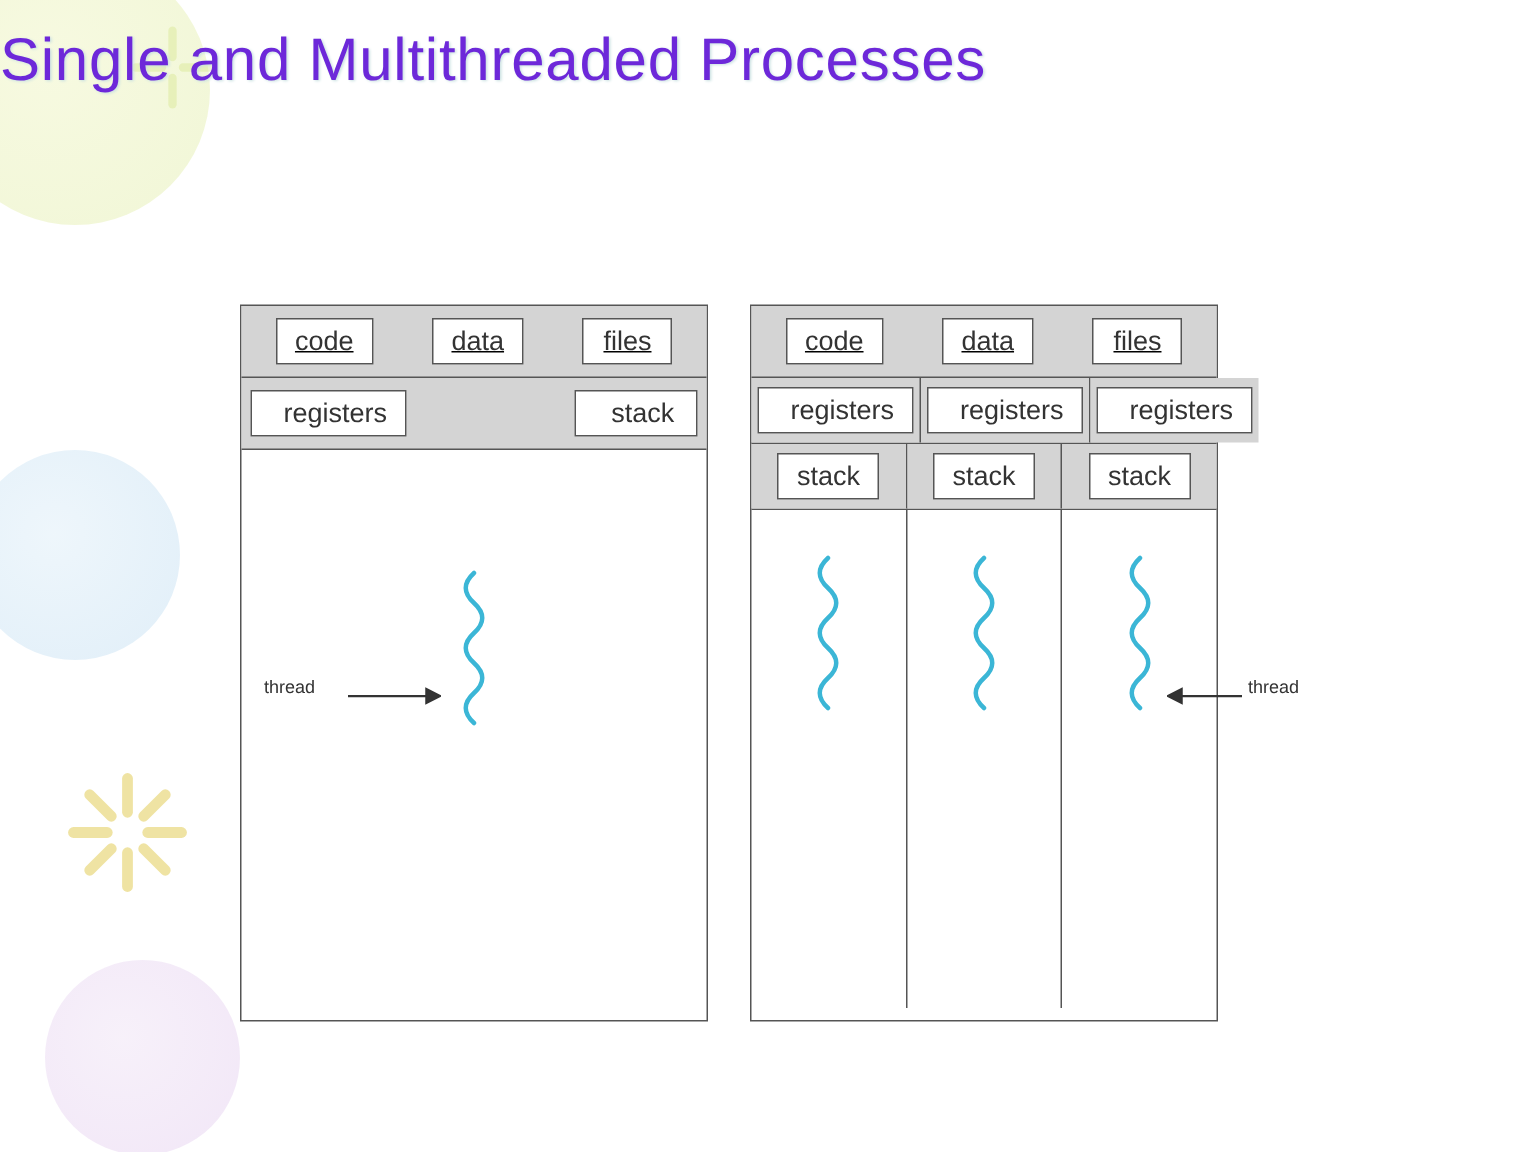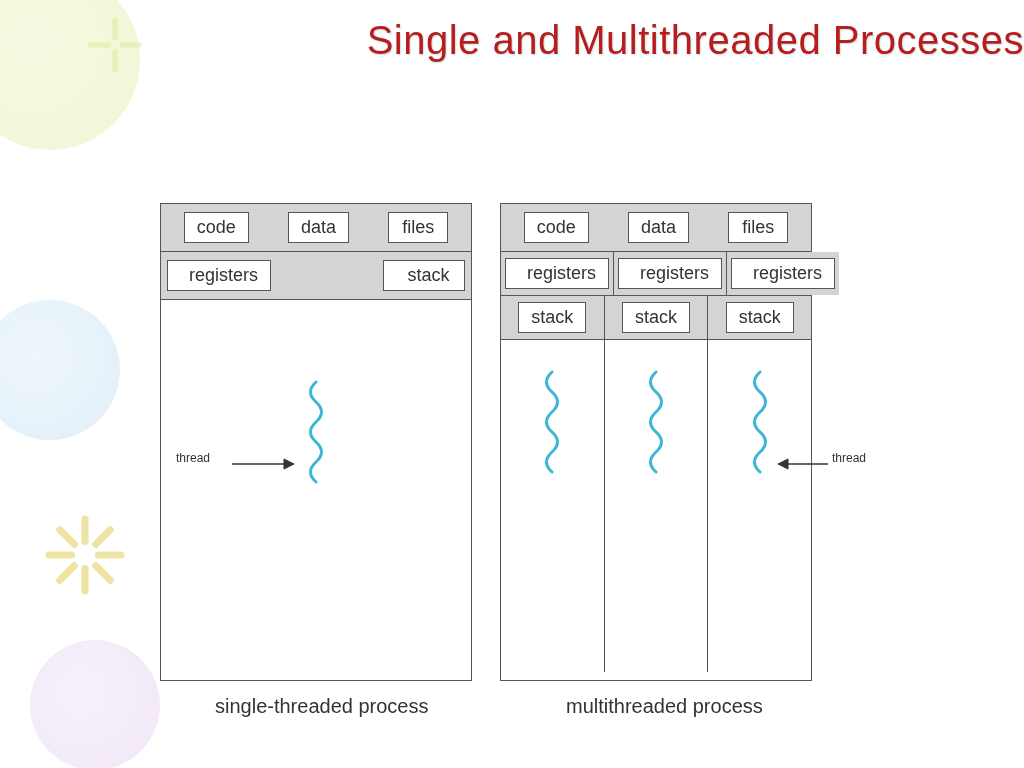--- a/index.html
+++ b/index.html
@@ -15,24 +15,24 @@
   .bg-blob { position: absolute; border-radius: 50%; opacity: 0.35; z-index: 0; }
   .blob1 { width: 180px; height: 180px; left: -40px; top: -30px; background: radial-gradient(circle at 40% 40%, #e8f0a8, #d6e68a); }
   .blob2 { width: 140px; height: 140px; left: -20px; top: 300px; background: radial-gradient(circle at 40% 40%, #cfe6f5, #a8d0ec); }
   .blob3 { width: 130px; height: 130px; left: 30px; top: 640px; background: radial-gradient(circle at 40% 40%, #e8d6f0, #d8b8e8); }
   .rays { position: absolute; left: 40px; top: 510px; width: 90px; height: 90px; opacity: 0.5; }
   .rays2 { position: absolute; left: 80px; top: 10px; width: 70px; height: 70px; opacity: 0.4; }
 
   h1.title {
     position: relative;
     z-index: 2;
-    text-align: right;
+    text-align: left;
     font-size: 40px;
     font-weight: normal;
-    color: #b91c1c;
+    color: #6d28d9;
     text-shadow: 1px 1px 2px #c8e0e0;
     padding-top: 18px;
     letter-spacing: 0.5px;
   }
 
   .canvas {
     position: relative;
     z-index: 2;
     width: 1024px;
     height: 700px;
@@ -48,20 +48,21 @@
   
   .multi  { left: 500px; top: 140px; width: 312px; height: 478px; }
 
   .shared-row {
     background: #d4d4d4;
     border-bottom: 1px solid #555;
     padding: 8px 6px;
     display: flex;
     justify-content: space-around;
     gap: 6px;
+    text-decoration: underline;
   }
   .single .regstack-row {
     background: #d4d4d4;
     border-bottom: 1px solid #555;
     padding: 8px 6px;
     display: flex;
     justify-content: space-between;
     gap: 6px;
   }
   .multi .col-row {
@@ -239,16 +240,14 @@
     <line x1="0" y1="6" x2="52" y2="6" stroke="#333" stroke-width="1.5"></line>
     <polygon points="52,1 62,6 52,11"></polygon>
   </svg>
 
   <span class="thread-label tl-right">thread</span>
   <svg class="arrow" style="left:778px; top:395px; width:50px; height:12px;" viewBox="0 0 50 12">
     <line x1="50" y1="6" x2="10" y2="6" stroke="#333" stroke-width="1.5"></line>
     <polygon points="10,1 0,6 10,11"></polygon>
   </svg>
 
-  <div class="caption cap1">single-threaded process</div>
-  <div class="caption cap2">multithreaded process</div>
 
 </div>
 
 </body></html>

